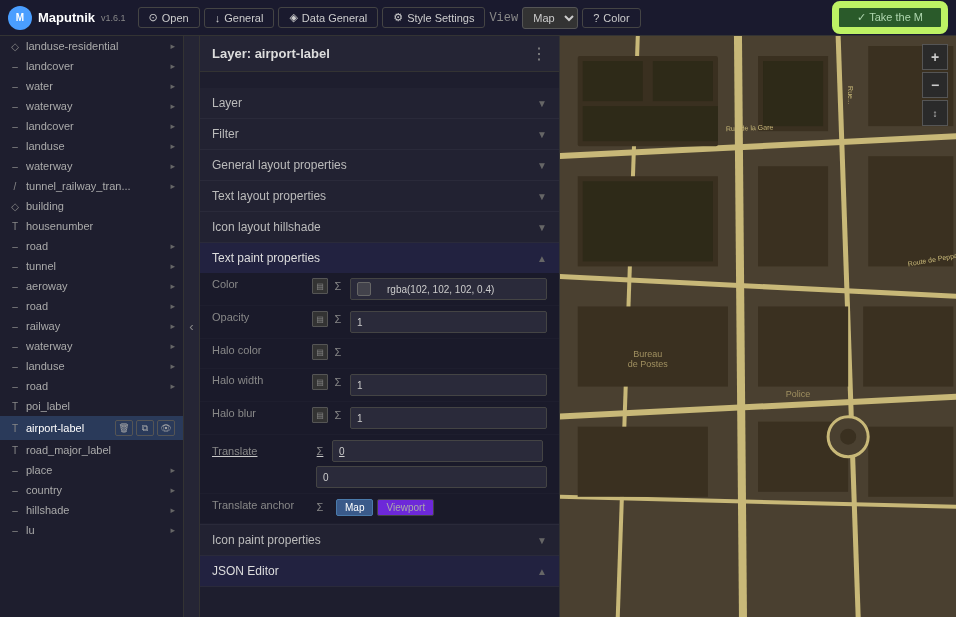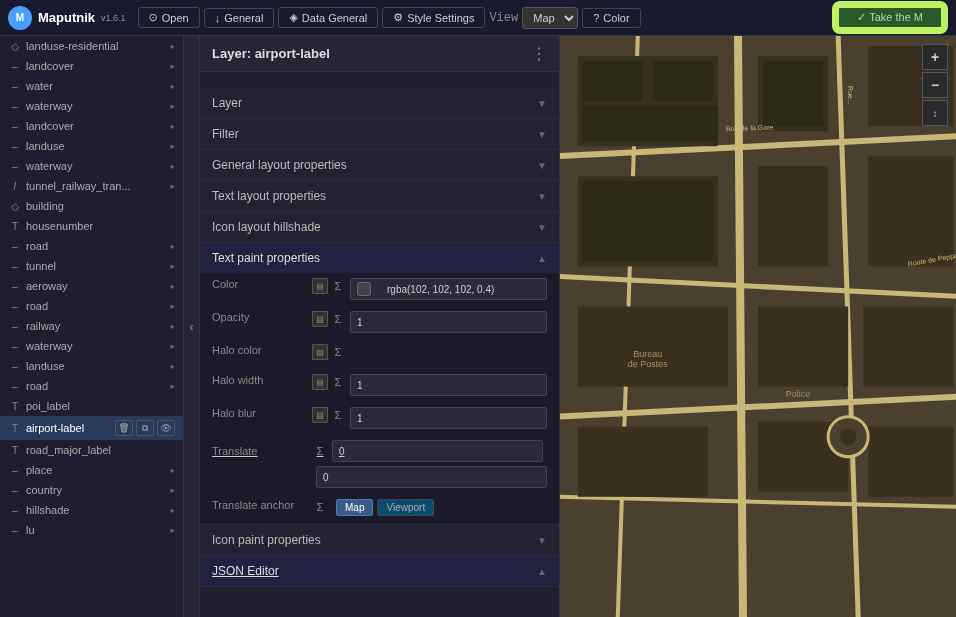--- a/index.html
+++ b/index.html
@@ -44,21 +44,21 @@
     .section-content { background: #1a1a2a; }
     .prop-row { display: flex; align-items: flex-start; padding: 5px 12px; border-bottom: 1px solid #1e1e2e; min-height: 30px; }
     .prop-label { width: 100px; color: #888; font-size: 11px; flex-shrink: 0; }
     .prop-icons { display: flex; gap: 2px; margin-right: 4px; }
     .prop-icon-btn { width: 16px; height: 16px; background: #333; border: 1px solid #555; color: #888; display: flex; align-items: center; justify-content: center; cursor: pointer; font-size: 8px; border-radius: 1px; }
     .prop-value { flex: 1; background: #2a2a3a; border: 1px solid #444; color: #ccc; padding: 2px 6px; font-size: 11px; border-radius: 2px; display: flex; align-items: center; gap: 16px; min-height: 22px; }
     .color-swatch { width: 14px; height: 14px; border-radius: 2px; flex-shrink: 0; }
     .prop-value-text { font-size: 10px; }
     .sigma-btn { background: transparent; border: none; color: #888; cursor: pointer; font-size: 11px; padding: 0 3px; }
     .anchor-options { display: flex; gap: 4px; margin-left: 4px; }
-    .anchor-btn { padding: 2px 8px; font-size: 10px; border: 1px solid #444; color: #aaa; cursor: pointer; border-radius: 2px; background: #0c4a6e; }
+    .anchor-btn { padding: 2px 8px; font-size: 10px; border: 1px solid #444; color: #aaa; cursor: pointer; border-radius: 2px; background: #6d28d9; }
     .anchor-btn.active { background: #3a5a8a; border-color: #4a7aaa; color: #fff; }
     .panel-scroll { flex: 1; overflow-y: auto; margin-top: 16px; }
     .panel-scroll::-webkit-scrollbar { width: 4px; }
     .panel-scroll::-webkit-scrollbar-thumb { background: #444; }
 
     
     #map { flex: 1; background: #4a4030; position: relative; overflow: hidden; }
     .map-controls { position: absolute; top: 8px; right: 8px; display: flex; flex-direction: column; gap: 2px; z-index: 10; }
     .map-ctrl-btn { width: 26px; height: 26px; background: #2a2a2a; border: 1px solid #555; color: #ccc; display: flex; align-items: center; justify-content: center; cursor: pointer; font-size: 14px; font-weight: bold; }
     .zoom-label { position: absolute; top: 8px; right: 40px; color: #ccc; font-size: 11px; background: rgba(0,0,0,0.5); padding: 2px 6px; border-radius: 2px; }
@@ -375,21 +375,21 @@
 
       <div class="section">
         <div class="section-header">
           <span class="section-title">Icon paint properties</span>
           <span class="section-arrow">▼</span>
         </div>
       </div>
 
       <div class="section">
         <div class="section-header" style="background:#222240;">
-          <span class="section-title" style="color:#ddd;text-decoration:underline;">JSON Editor</span>
+          <span class="section-title" style="color:#ddd;">JSON Editor</span>
           <span class="section-arrow">▲</span>
         </div>
       </div>
 
     </div>
   </div>
 
   <div id="map">
     <span class="zoom-label">Zoom level: 15.61</span>
     <div class="map-controls">

